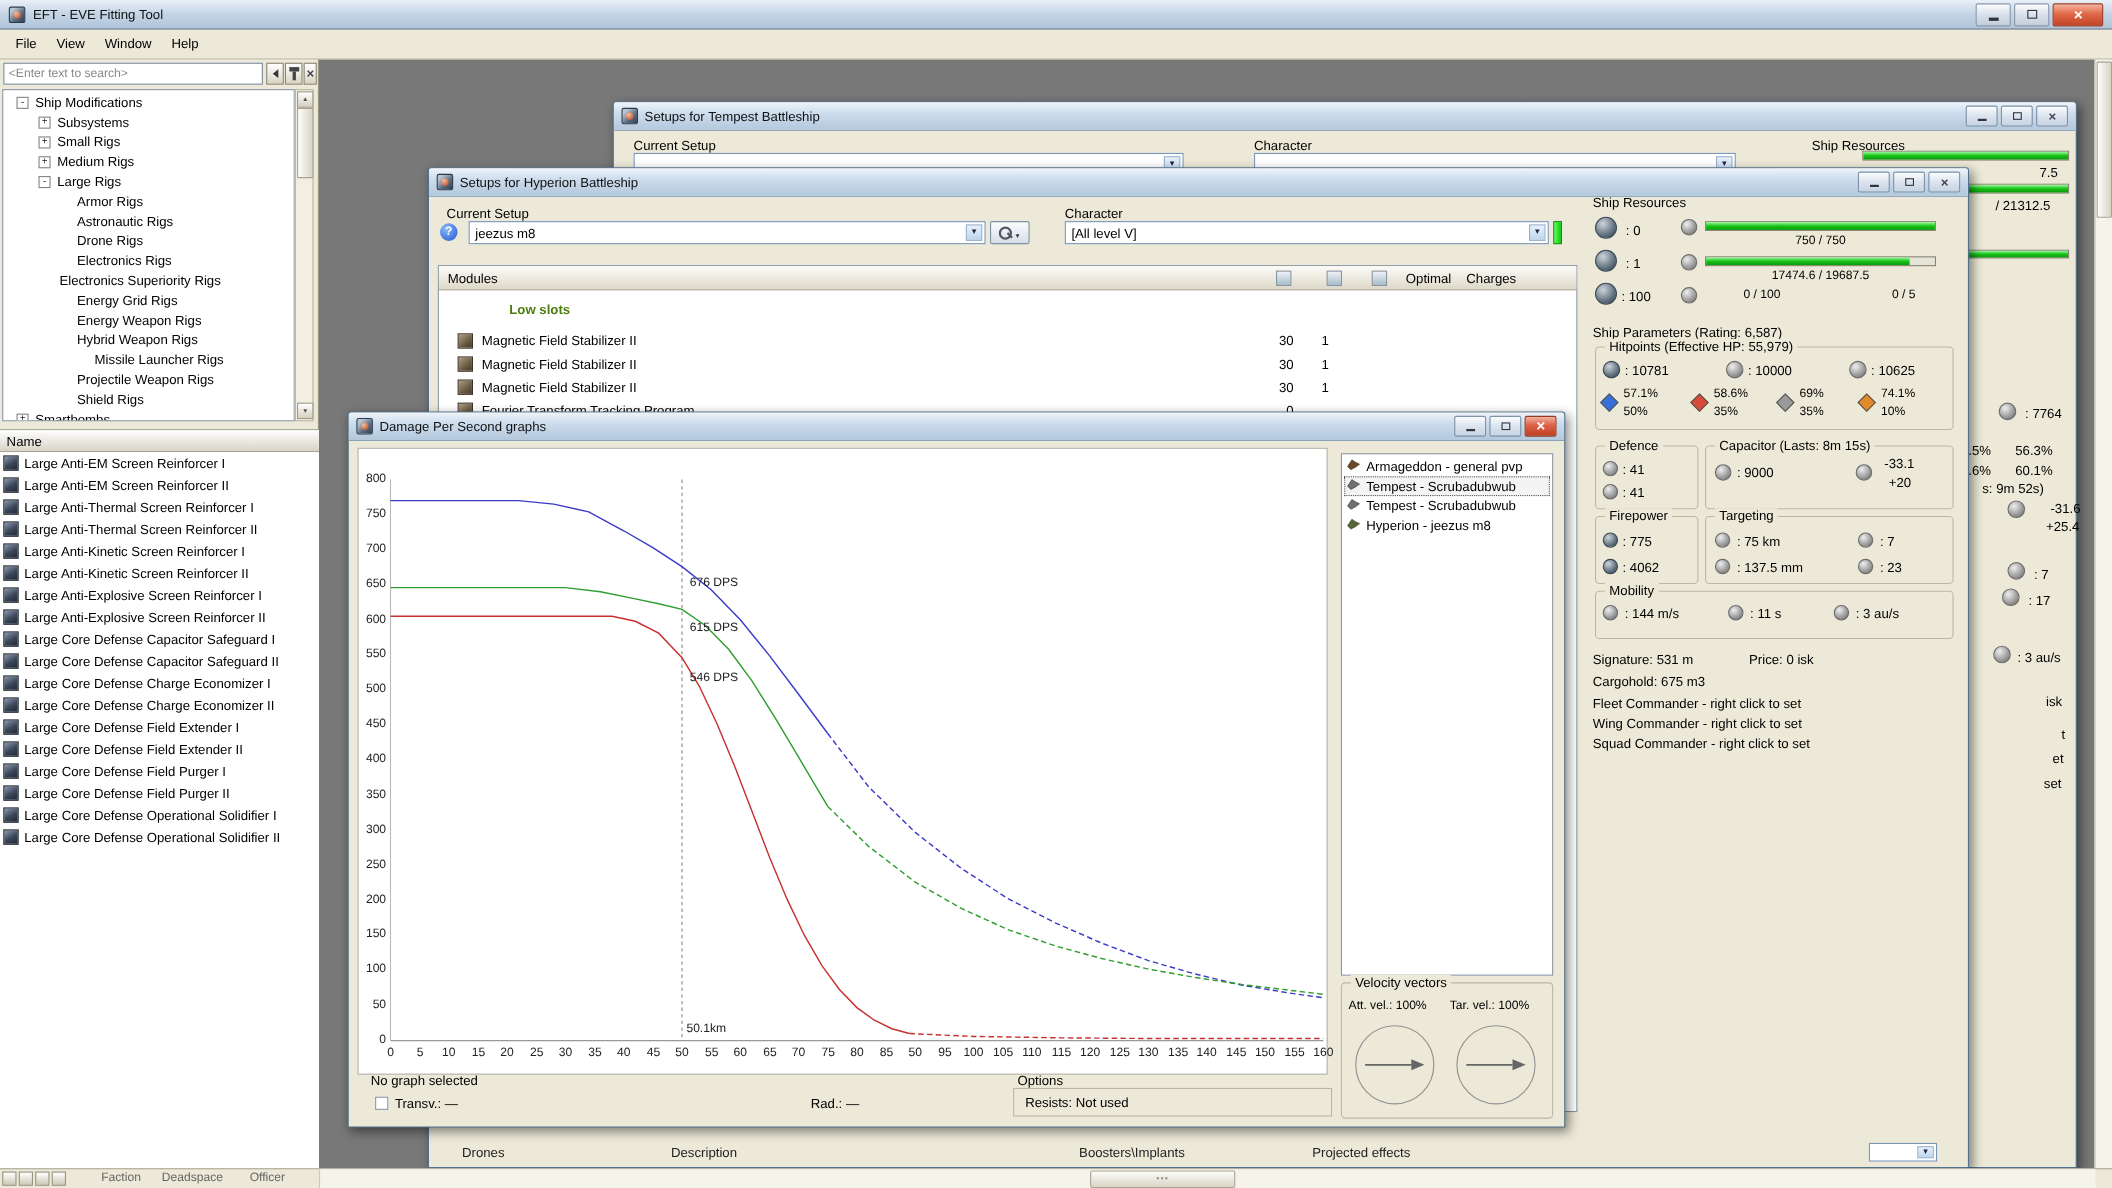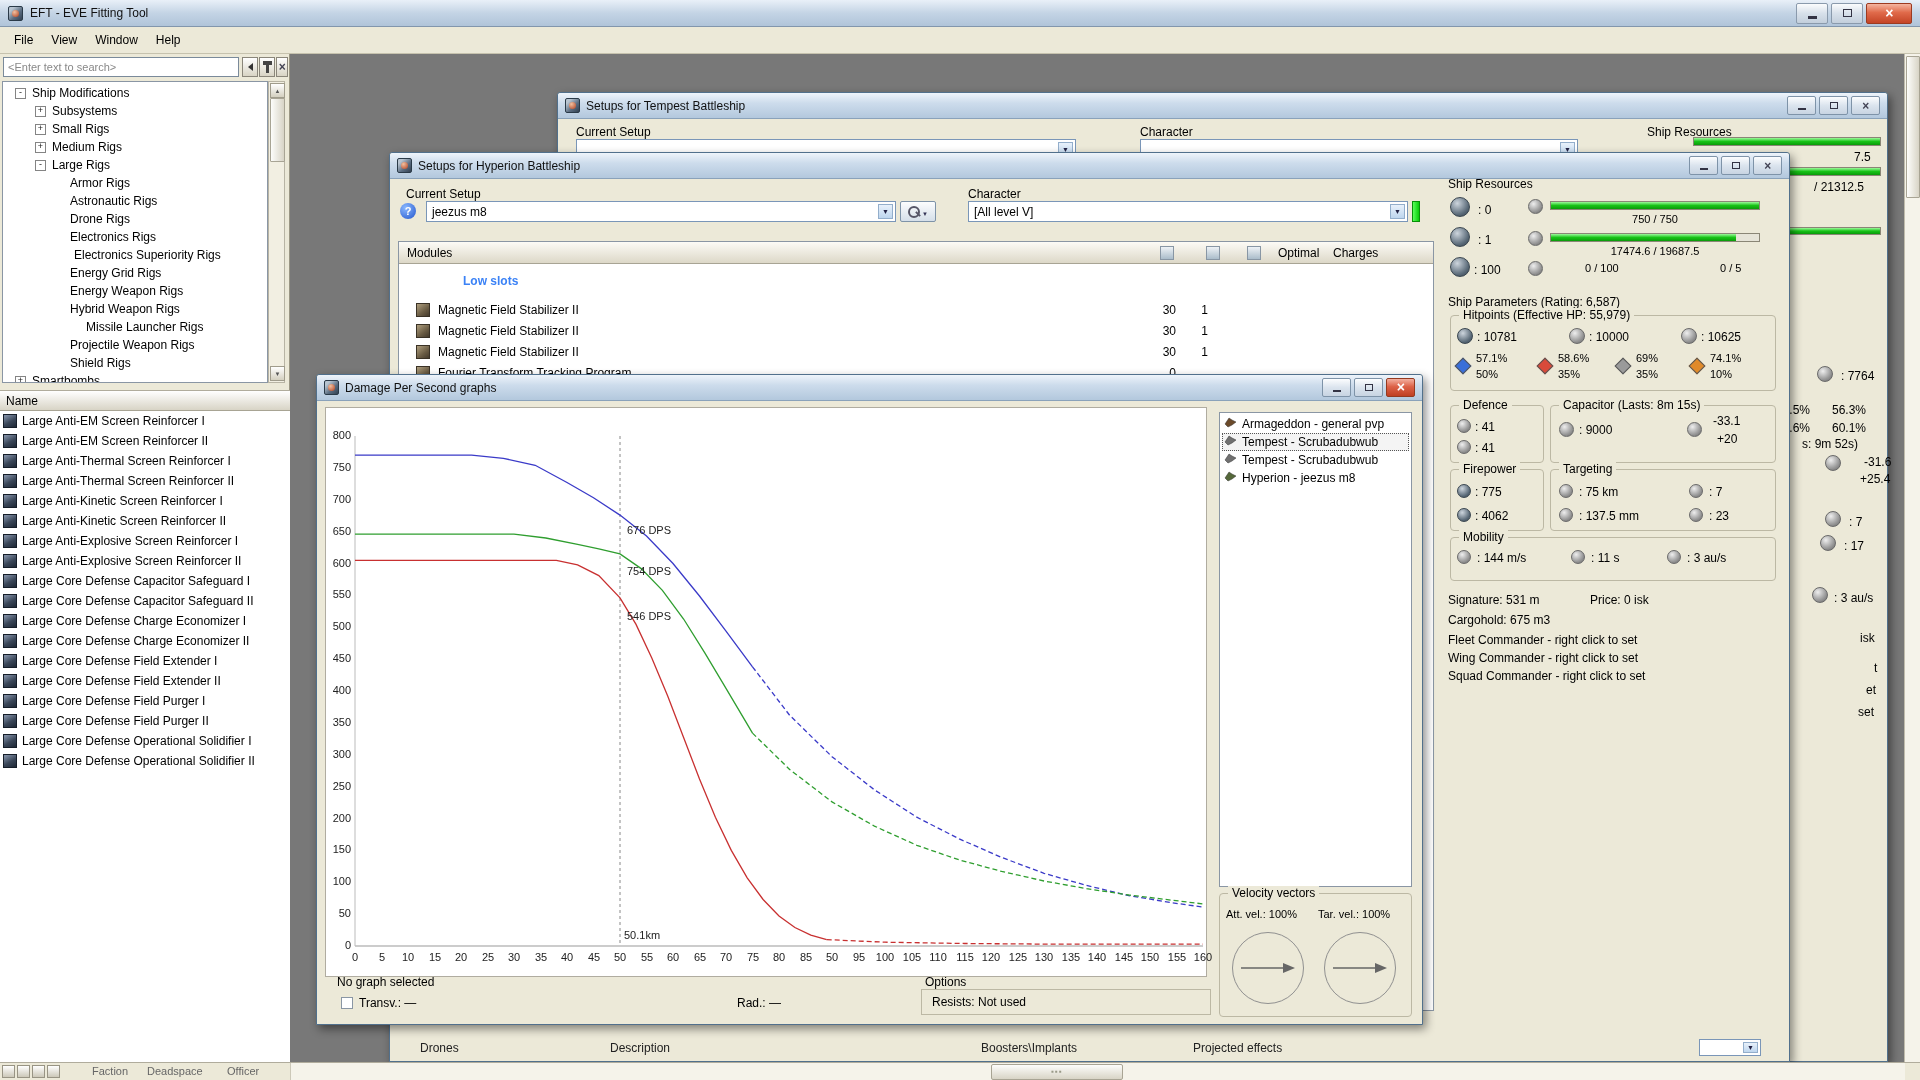--- a/index.html
+++ b/index.html
@@ -74,21 +74,21 @@
   .help-ic{position:absolute;width:16px;height:16px;border-radius:50%;background:radial-gradient(circle at 35% 30%,#8ab8ff,#2255cc);color:#fff;font-size:11px;font-weight:bold;text-align:center;line-height:16px;}
   .help-ic::before{content:"?";}
   .toolbtn{position:absolute;height:21px;background:linear-gradient(#fcfdfe,#d5dfe9);border:1px solid #7e93a8;border-radius:2px;box-sizing:border-box;display:flex;align-items:center;justify-content:center;gap:2px;}
   .i-wrench{width:8px;height:8px;border:2px solid #556;border-radius:50%;position:relative;}
   .i-wrench::after{content:"";position:absolute;left:5px;top:5px;width:6px;height:2px;background:#556;transform:rotate(45deg);}
   .i-dd::before{content:"▼";font-size:6px;color:#335;}
   
   #mods-panel{position:absolute;left:8px;top:88px;width:1036px;height:770px;background:#fff;border:1px solid #8a96a4;box-sizing:border-box;}
   #mods-header{position:absolute;left:0;top:0;width:1034px;height:22px;background:linear-gradient(#fcfbf6,#ddd8c8);border-bottom:1px solid #a8a494;box-sizing:border-box;}
   .hdr-ic{position:absolute;top:4px;width:14px;height:14px;border:1px solid #8896a4;background:linear-gradient(#eef2f6,#aabcca);box-sizing:border-box;}
-  .lowslots{position:absolute;left:16px;top:32px;color:#3b82f6;font-weight:bold;font-size:12px;padding-left:48px;}
+  .lowslots{position:absolute;left:16px;top:32px;color:#4d7c0f;font-weight:bold;font-size:12px;padding-left:48px;}
   .mrow{position:absolute;left:1px;width:1032px;height:21px;}
   .mod-ic{position:absolute;left:16px;top:3px;width:14px;height:14px;background:linear-gradient(140deg,#b0a080,#6a5c44 60%,#443a2c);border:1px solid #3a3226;box-sizing:border-box;}
   .mname{position:absolute;left:38px;top:3px;font-size:12px;white-space:nowrap;}
   .mv1{position:absolute;left:736px;top:3px;width:40px;text-align:right;font-size:12px;}
   .mv2{position:absolute;left:782px;top:3px;width:26px;text-align:right;font-size:12px;}
   
   #plot-bg{position:absolute;left:8px;top:32px;width:882px;height:570px;background:#fff;border:1px solid #b0aca0;box-sizing:border-box;overflow:hidden;}
   .ytick{position:absolute;left:2px;width:32px;text-align:right;font-size:11px;color:#222;}
   .xtick{position:absolute;top:576px;width:26px;text-align:center;font-size:11px;color:#222;}
   .anno{position:absolute;font-size:11px;color:#222;white-space:nowrap;}
@@ -169,21 +169,21 @@
           <div>Astronautic Rigs</div>
         </div>
         <div class="trow" style="padding-left: 52px;">
           <div class="tspacer"></div>
           <div>Drone Rigs</div>
         </div>
         <div class="trow" style="padding-left: 52px;">
           <div class="tspacer"></div>
           <div>Electronics Rigs</div>
         </div>
-        <div class="trow" style="padding-left: 56px; align-items: center;">
+        <div class="trow" style="padding-left: 36px; align-items: center;">
           <div class="tspacer"></div>
           <div>Electronics Superiority Rigs</div>
         </div>
         <div class="trow" style="padding-left: 52px;">
           <div class="tspacer"></div>
           <div>Energy Grid Rigs</div>
         </div>
         <div class="trow" style="padding-left: 52px;">
           <div class="tspacer"></div>
           <div>Energy Weapon Rigs</div>
@@ -613,21 +613,21 @@
           <line x1="38" y1="61" x2="38" y2="571" stroke="#bbb" stroke-width="1"></line>
           <line x1="303" y1="61" x2="303" y2="571" stroke="#888" stroke-width="1" stroke-dasharray="3,3"></line>
           <polyline points="38.0,80.1 154.6,80.1 186.4,83.3 218.2,90.3 250.0,107.5 276.5,122.8 303.0,140.1 329.5,161.1 356.0,188.5 382.5,221.0 409.0,256.1 435.5,291.8" fill="none" stroke="#3a3ac8" stroke-width="1.3"></polyline>
           <polyline points="435.5,291.8 472.6,340.2 515.0,381.7 557.4,414.8 599.8,442.2 642.2,463.9 684.6,482.4 727.0,498.3 769.4,510.4 811.8,520.6 854.2,527.6 886.0,532.1" fill="none" stroke="#3a3ac8" stroke-width="1.3" stroke-dasharray="5,3"></polyline>
           <polyline points="38.0,159.2 197.0,159.2 228.8,163.0 260.6,169.4 281.8,173.8 303.0,178.9 324.2,193.6 345.4,215.3 366.6,244.0 387.8,277.8 409.0,313.4 430.2,349.1 435.5,358.1" fill="none" stroke="#2f9e2f" stroke-width="1.3"></polyline>
           <polyline points="435.5,358.1 472.6,394.4 515.0,426.9 557.4,451.1 599.8,470.3 642.2,484.9 684.6,496.4 727.0,506.0 769.4,513.6 811.8,520.0 854.2,525.1 886.0,528.9" fill="none" stroke="#2f9e2f" stroke-width="1.3" stroke-dasharray="5,3"></polyline>
           <polyline points="38.0,185.3 239.4,185.3 260.6,189.8 281.8,200.6 303.0,222.9 318.9,249.1 334.8,282.9 350.7,321.1 366.6,362.5 382.5,404.0 398.4,442.2 414.3,475.4 430.2,502.8 446.1,524.5 462.0,541.0 477.9,552.5 493.8,560.2 509.7,564.6" fill="none" stroke="#c83030" stroke-width="1.3"></polyline>
           <polyline points="509.7,564.6 568.0,567.2 647.5,568.5 727.0,569.1 806.5,569.1 886.0,569.1" fill="none" stroke="#c83030" stroke-width="1.3" stroke-dasharray="5,3"></polyline>
         </svg>
         <div class="anno" style="left: 310px; top: 149px;">676 DPS</div>
-        <div class="anno" style="left: 310px; top: 190px;">754 DPS</div>
+        <div class="anno" style="left: 310px; top: 190px;">615 DPS</div>
         <div class="anno" style="left: 310px; top: 235px;">546 DPS</div>
         <div class="anno" style="left: 307px; top: 554px;">50.1km</div>
       </div>
 
     <div id="legend-box">
         <div class="litem">
           <span><svg width="13" height="13" viewBox="0 0 13 13">
               <path d="M1 8 L5 2 L8 4 L12 6 L8 9 L4 11 Z" fill="#6b4a2a" stroke="#333" stroke-width="0.5"></path>
             </svg></span>
           <div>Armageddon - general pvp</div>

